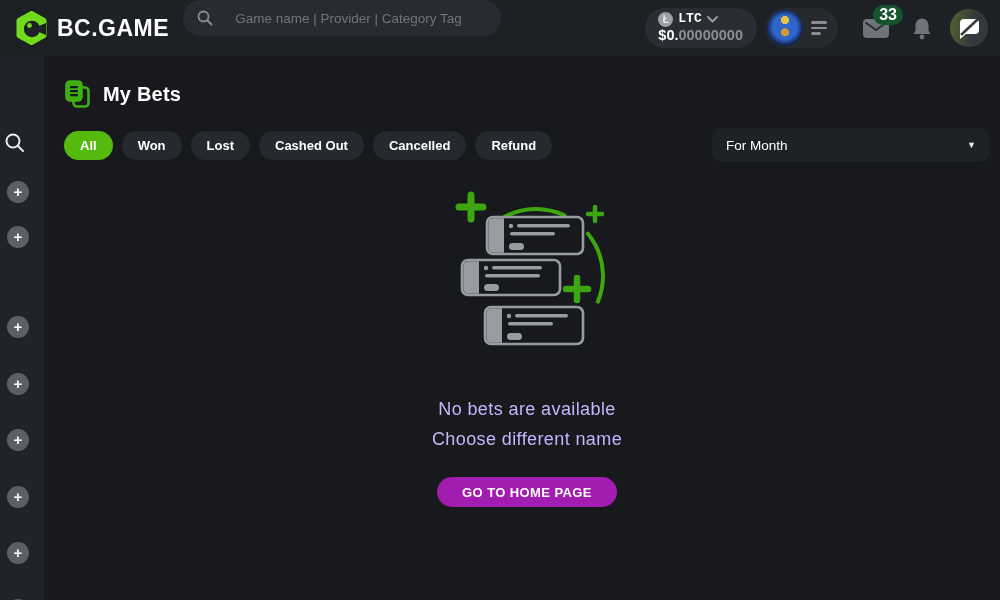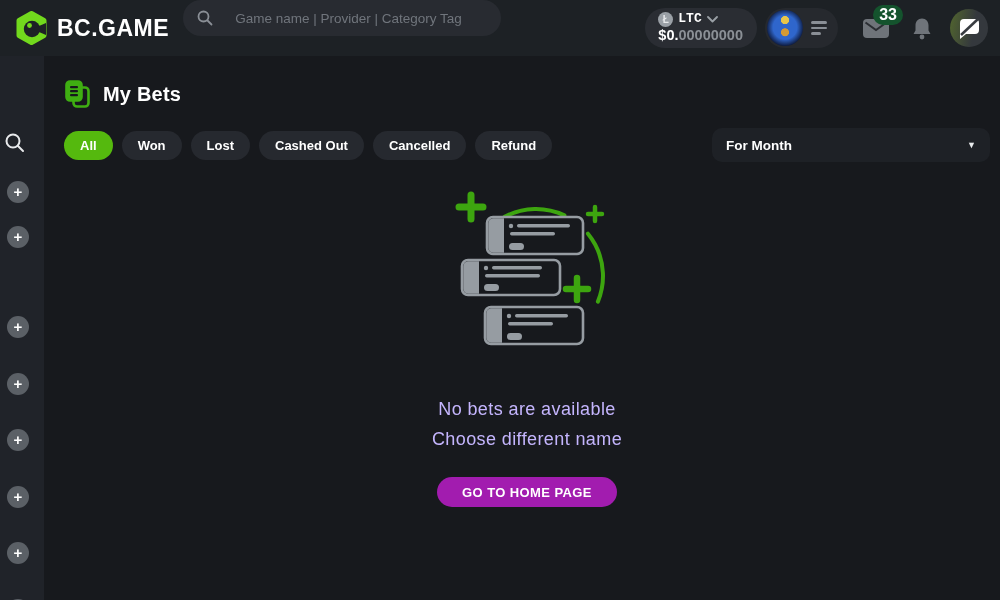--- a/index.html
+++ b/index.html
@@ -67,21 +67,21 @@
 
   .filter-row { margin-top:19px; display:flex; align-items:center; }
   .pills { display:flex; gap:9px; }
   .pill { height:29px; border-radius:15px; background:#26292f; border:none; color:#fff;
           font-size:13px; font-weight:700; padding:0 16px; cursor:pointer;
           font-family:"Liberation Sans",sans-serif; }
   .pill.active { background:#55b90e; }
 
   .dropdown { margin-left:auto; width:278px; height:34px; background:#1e2126; border-radius:10px;
               display:flex; align-items:center; justify-content:space-between; padding:0 14px;
-              color:#fff; font-size:13.5px; font-weight:700; cursor:pointer;gap:28px; }
+              color:#fff; font-size:13.5px; font-weight:400; cursor:pointer;gap:28px; }
   .caret { font-size:9px; color:#e8eaec; }
 
   
   .empty { display:flex; flex-direction:column; align-items:center; }
   .empty svg.illu { margin-top:15px; }
   .empty-line { color:#c4b5fd; font-size:18px; letter-spacing:.4px; }
   .empty-line.first { margin-top:42px; }
   .empty-line.second { margin-top:9px; }
   .home-btn { margin-top:27px; height:30px; border-radius:15px; border:none; background:#a21caf;
               color:#fff; font-size:13px; font-weight:800; letter-spacing:.4px; padding:0 25px;

